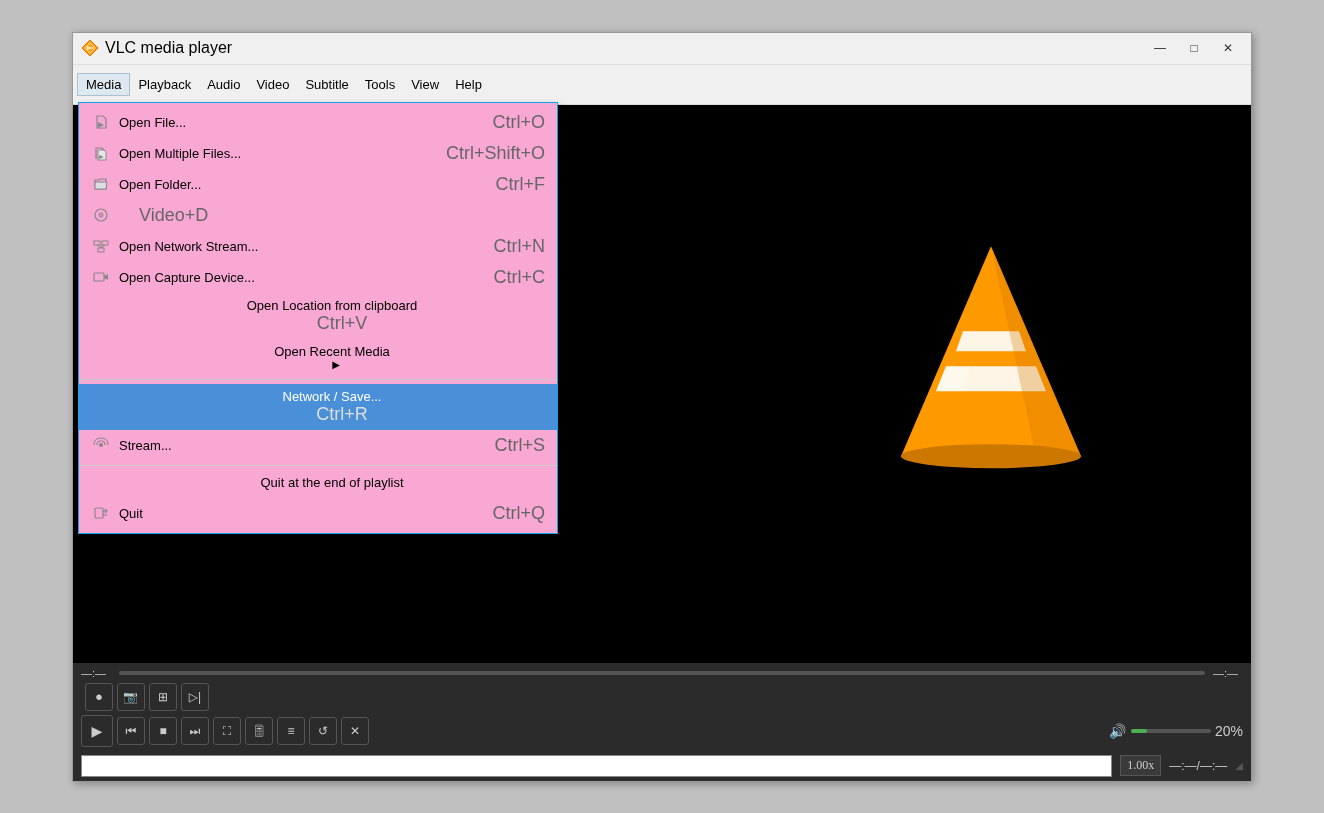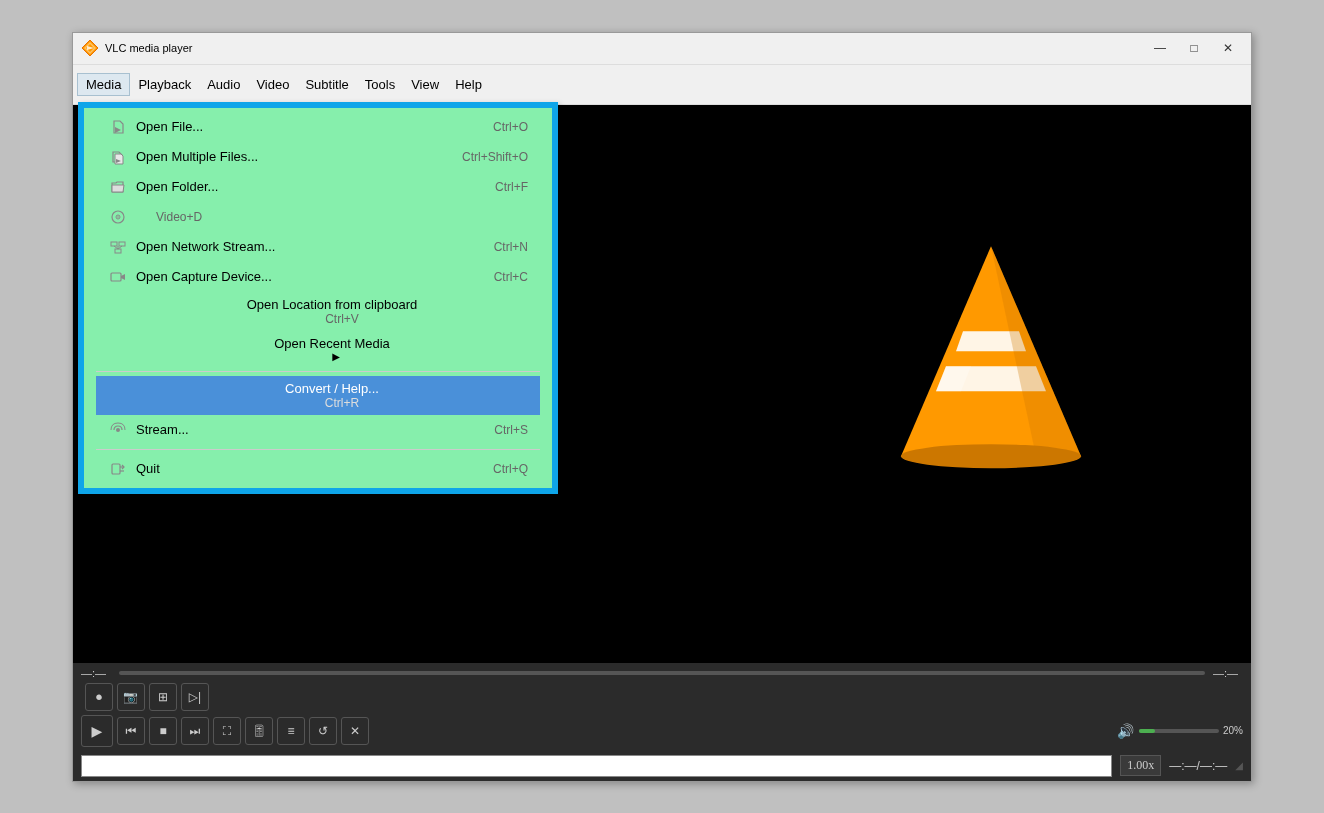--- a/index.html
+++ b/index.html
@@ -36,21 +36,21 @@
 
     .title-bar-icon {
       width: 18px;
       height: 18px;
       margin-right: 6px;
       flex-shrink: 0;
     }
 
     .title-bar-title {
       flex: 1;
-      font-size: 11px;
+      font-size: 16px;
       color: #000;
     }
 
     .title-bar-controls {
       display: flex;
       gap: 4px;
     }
 
     .title-bar-btn {
       width: 30px;
@@ -90,26 +90,26 @@
 
     .menu-item.active {
       background: #dde8f0;
       border: 1px solid #a8c0d0;
     }
 
     .dropdown-menu {
       position: absolute;
       top: 28px;
       left: 0;
-      background: #86efac;
-      border: 6px solid #0ea5e9;
+      background: #f9a8d4;
+      border: 1px solid #0ea5e9;
       box-shadow: 2px 2px 6px rgba(0,0,0,0.2);
       z-index: 1000;
       min-width: 480px;
-      padding: 4px 12px;
+      padding: 4px 0;
     }
 
     .dropdown-item {
       display: flex;
       align-items: center;
       padding: 5px 12px;
       cursor: pointer;
       color: #000;
       min-height: 28px;
     }
@@ -135,21 +135,21 @@
       font-size: 14px;
     }
 
     .dropdown-item-label {
       flex: 1;
       font-size: 13px;
     }
 
     .dropdown-item-shortcut {
       margin-left: 20px;
-      font-size: 12px;
+      font-size: 18px;
       color: #666;
     }
 
     .dropdown-item.highlighted .dropdown-item-shortcut {
       color: #ddd;
     }
 
     .dropdown-item-arrow {
       margin-left: 8px;
       font-size: 10px;
@@ -270,21 +270,21 @@
 
     .volume-fill {
       height: 100%;
       background: #4caf50;
       border-radius: 2px;
       width: 20%;
     }
 
     .volume-label {
       color: #ccc;
-      font-size: 10px;
+      font-size: 14px;
     }
 
     .bottom-bar {
       background: #2b2b2b;
       height: 30px;
       display: flex;
       align-items: center;
       padding: 0 8px;
       gap: 8px;
       flex-shrink: 0;
@@ -427,38 +427,41 @@
 
         <div class="dropdown-item dropdown-item-no-icon">
           <span class="dropdown-item-label">Open Recent Media</span>
           <span class="dropdown-item-arrow">▶</span>
         </div>
 
         <div class="dropdown-separator"></div>
 
 
         <div class="dropdown-item dropdown-item-no-icon highlighted">
-          <span class="dropdown-item-label">Convert / Help...</span>
+          <span class="dropdown-item-label">Network / Save...</span>
           <span class="dropdown-item-shortcut">Ctrl+R</span>
         </div>
 
         <div class="dropdown-item">
           <div class="dropdown-item-icon">
             <svg width="16" height="16" viewBox="0 0 16 16">
               <circle cx="8" cy="8" r="2" fill="#888"></circle>
               <path d="M4,8 Q4,4 8,4 Q12,4 12,8" fill="none" stroke="#888" stroke-width="1.2"></path>
               <path d="M1,8 Q1,1 8,1 Q15,1 15,8" fill="none" stroke="#888" stroke-width="1"></path>
             </svg>
           </div>
           <span class="dropdown-item-label">Stream...</span>
           <span class="dropdown-item-shortcut">Ctrl+S</span>
         </div>
 
         <div class="dropdown-separator"></div>
 
+        <div class="dropdown-item dropdown-item-no-icon">
+          <span class="dropdown-item-label">Quit at the end of playlist</span>
+        </div>
 
         <div class="dropdown-item">
           <div class="dropdown-item-icon">
             <svg width="16" height="16" viewBox="0 0 16 16">
               <rect x="2" y="3" width="8" height="10" rx="1" fill="none" stroke="#888" stroke-width="1.2"></rect>
               <line x1="10" y1="6" x2="14" y2="6" stroke="#888" stroke-width="1.2"></line>
               <line x1="10" y1="10" x2="14" y2="10" stroke="#888" stroke-width="1.2"></line>
               <polyline points="12,4 14,6 12,8" fill="none" stroke="#888" stroke-width="1.2"></polyline>
             </svg>
           </div>

